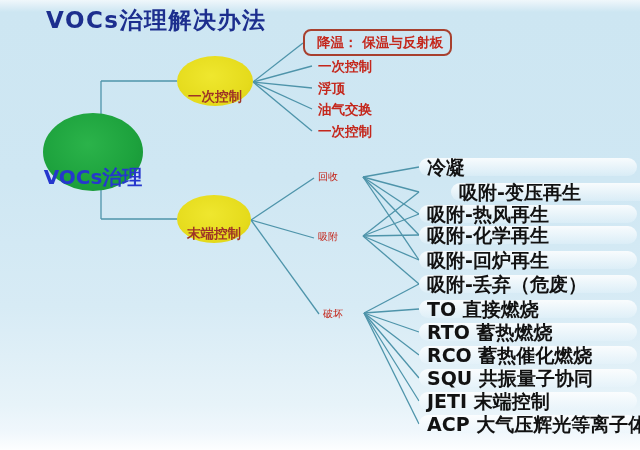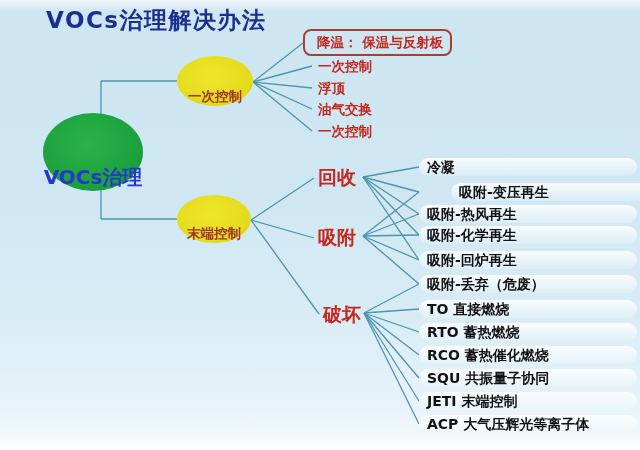--- a/index.html
+++ b/index.html
@@ -29,26 +29,26 @@
   .b1{left:177px;top:56px;width:76px;height:50px;}
   .b2{left:177px;top:195px;width:74px;height:48px;}
   .red-leaf{
     position:absolute;font-size:13.5px;font-weight:bold;color:#c4271c;white-space:nowrap;line-height:20px;
   }
   .red-leaf.boxed{
     left:303px;top:29px;border:2px solid #a8402e;border-radius:8px;
     padding:2px 7px 3px 12px;line-height:18px;
   }
   .mid-node{
-    position:absolute;font-size:19px;font-weight:bold;color:#c4271c;white-space:nowrap;line-height:22px;
+    position:absolute;font-size:10px;font-weight:normal;color:#c4271c;white-space:nowrap;line-height:22px;
   }
   .leaf{
     position:absolute;left:419px;width:218px;height:18px;border-radius:9px;
     background:linear-gradient(180deg,rgba(255,255,255,0.85),rgba(233,245,252,0.35));
-    font-size:14px;font-weight:bold;color:#121212;white-space:nowrap;
+    font-size:19px;font-weight:bold;color:#121212;white-space:nowrap;
   }
   .leaf span{display:block;padding-left:8px;line-height:18px;}
 </style>
 </head>
 <body>
 
 <div class="canvas">
   <svg id="edges-svg" class="edges" width="640" height="450">
       <line x1="101" y1="81" x2="101" y2="219" stroke="#4e94aa" stroke-width="1.3"></line>
       <line x1="101" y1="81" x2="177" y2="81" stroke="#4e94aa" stroke-width="1.3"></line>

